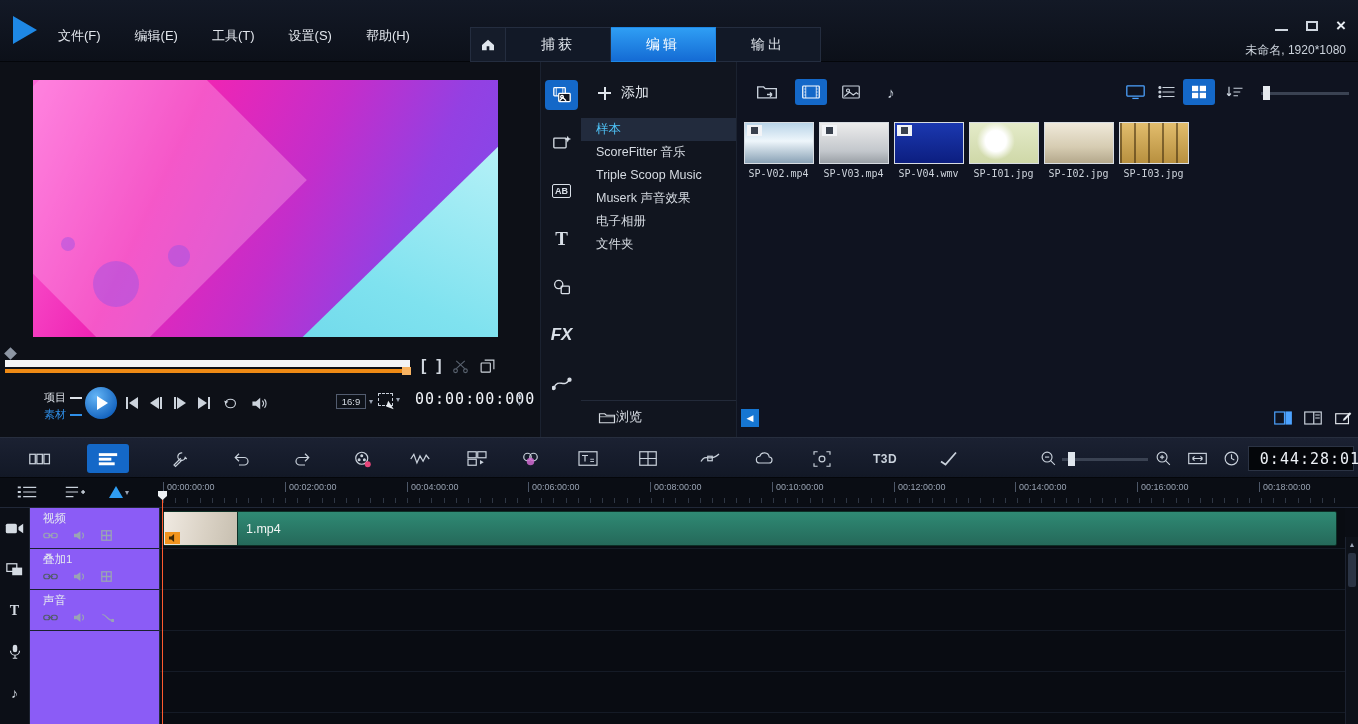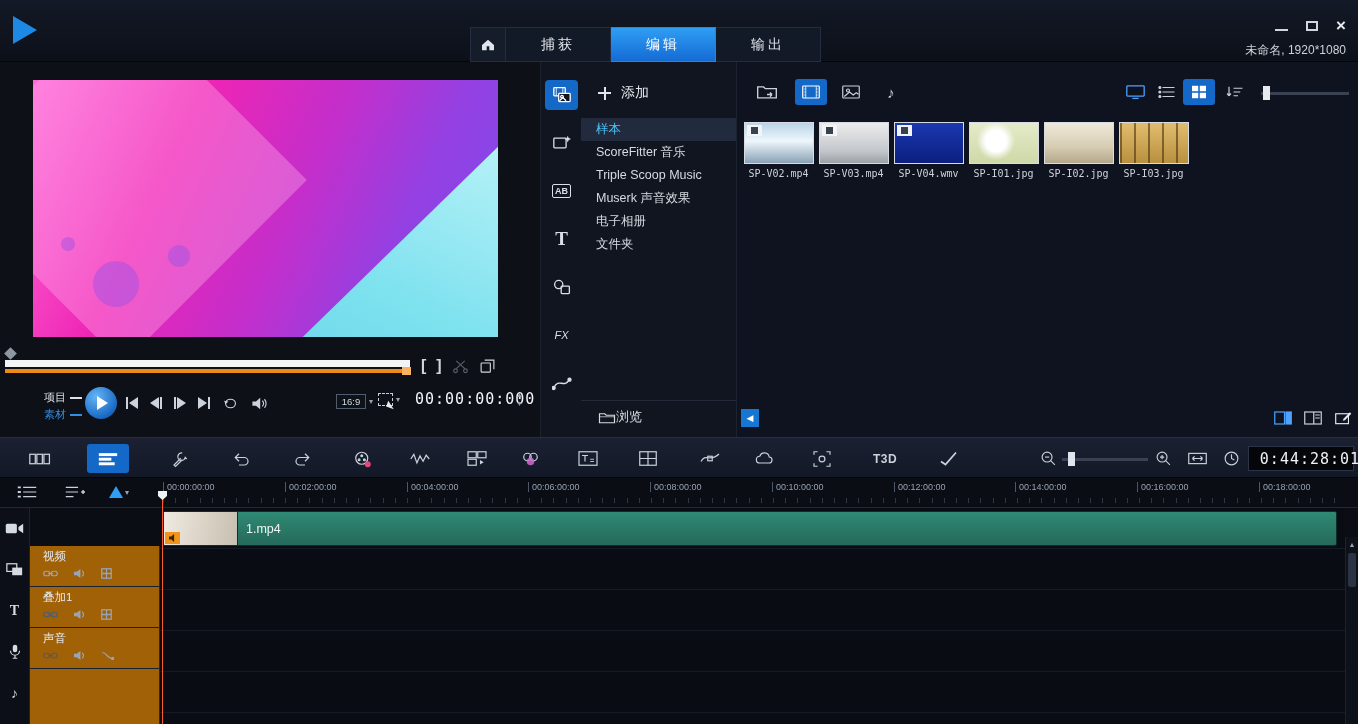--- a/index.html
+++ b/index.html
@@ -86,21 +86,21 @@
 
   
   .libnav { position:absolute; left:541px; top:62px; width:196px; height:375px;
             background:#11151f; border-right:1px solid #1b2230; }
   .nicon { position:absolute; left:4px; width:33px; height:30px; border-radius:4px;
            display:flex; align-items:center; justify-content:center; color:#d9dfe7; }
   .nicon.active { background:#1468c8; color:#fff; }
   .ab-box { border:1.4px solid currentColor; border-radius:2px; font-size:9px; font-weight:bold;
             padding:1px 2px; }
   .t-glyph { font-size:19px; font-weight:bold; font-family:"Liberation Serif","DejaVu Serif",serif; }
-  .fx-glyph { font-size:11px; font-weight:normal; font-style:italic; }
+  .fx-glyph { font-size:17px; font-weight:bold; font-style:italic; }
   .add-row { position:absolute; left:57px; top:22px; display:flex; gap:10px; align-items:center;
              font-size:14px; color:#e0e5eb; }
   .plus { position:relative; width:13px; height:13px; }
   .plus::before { content:''; position:absolute; left:0; top:5.5px; width:13px; height:2px; background:#dfe5ec; }
   .plus::after { content:''; position:absolute; left:5.5px; top:0; width:2px; height:13px; background:#dfe5ec; }
   .navitems { position:absolute; left:40px; top:56px; right:0; }
   .item { height:23px; line-height:23px; padding-left:15px; font-size:12.5px; color:#d6dbe2; }
   .item.sel { background:#222b3d; color:#4fc3f7; }
   .nav-divider { position:absolute; left:40px; right:0; top:338px; border-top:1px solid #232a39; }
   .browse { position:absolute; left:57px; top:346px; display:flex; gap:0; align-items:center;
@@ -155,22 +155,22 @@
   .rlab { position:absolute; top:4px; font-size:9px; color:#98a2b2; padding-left:3px; border-left:1px solid #4d5768; }
   .rminor { position:absolute; left:163px; right:14px; top:20px; height:5px; opacity:.65;
             background:repeating-linear-gradient(90deg,#434d5e 0 1px,transparent 1px 12.2px); }
   .playhead-cap { position:absolute; left:158px; top:13px; width:9px; height:9px; background:#eef1f5;
                   clip-path:polygon(0 0,100% 0,100% 55%,50% 100%,0 55%); z-index:6; }
   .playhead-line { position:absolute; left:162px; top:13px; bottom:0; width:1px; background:#ff5a2e; z-index:5; }
   .tl-body { position:absolute; left:0; top:29px; right:0; bottom:0; border-top:1px solid #212838; }
   .typecol { position:absolute; left:0; top:0; width:30px; bottom:0; background:#0c0f17;
              border-right:1px solid #1c2230; }
   .tic { height:41px; display:flex; align-items:center; justify-content:center; color:#d5dbe3; }
-  .headcol { position:absolute; left:30px; top:0; width:130px; bottom:0; background:#a16207;
-             border-right:1px solid #242c3c;margin-top:38px; }
+  .headcol { position:absolute; left:30px; top:0; width:130px; bottom:0; background:#8b5cf6;
+             border-right:1px solid #242c3c; }
   .hrow { height:41px; border-bottom:1px solid #1a2130; padding:3px 0 0 13px; }
   .hname { font-size:11.5px; color:#e3e8ef; }
   .hicons { display:flex; gap:15px; margin-top:3px; align-items:center; color:#9aa4b4; height:13px; }
   .hicons .dim { color:#535c6b; }
   .trackarea { position:absolute; left:160px; top:0; right:13px; bottom:0; background:#090c12; }
   .trow { height:41px; border-bottom:1px solid #151b26; position:relative; }
   .clip { position:absolute; left:3px; top:3px; height:35px; width:1174px;
           background:linear-gradient(#2f8a74,#25695a); border:1px solid #0d2f26; border-radius:2px; }
   .clipthumb { position:absolute; left:0; top:0; width:74px; height:100%;
           background:linear-gradient(100deg,#f0eae2,#dad2c5 55%,#c7bfb0); border-right:1px solid #0d2f26; }
@@ -189,20 +189,27 @@
 </head>
 <body>
 
 <div class="app">
 
   <div class="titlebar">
     <div class="logo">
       <svg width="30" height="32" viewBox="0 0 30 32">
           <path d="M3 2 L27 16 L3 30 Z" fill="#1e88e5"></path>
         </svg>
+    </div>
+    <div class="menubar">
+      <span>文件(F)</span>
+      <span>编辑(E)</span>
+      <span>工具(T)</span>
+      <span>设置(S)</span>
+      <span>帮助(H)</span>
     </div>
     <div class="tabstrip">
       <div class="tab-home">
         <svg class="ic" width="16" height="16" viewBox="0 0 24 24">
           <path d="M3 12 L12 4 L21 12 V20 H14 V14 H10 V20 H3 Z" fill="#dfe5ec" stroke="none"></path>
           </svg>
       </div>
       <div class="tab">捕获</div>
       <div class="tab active">编辑</div>
       <div class="tab">输出</div>

